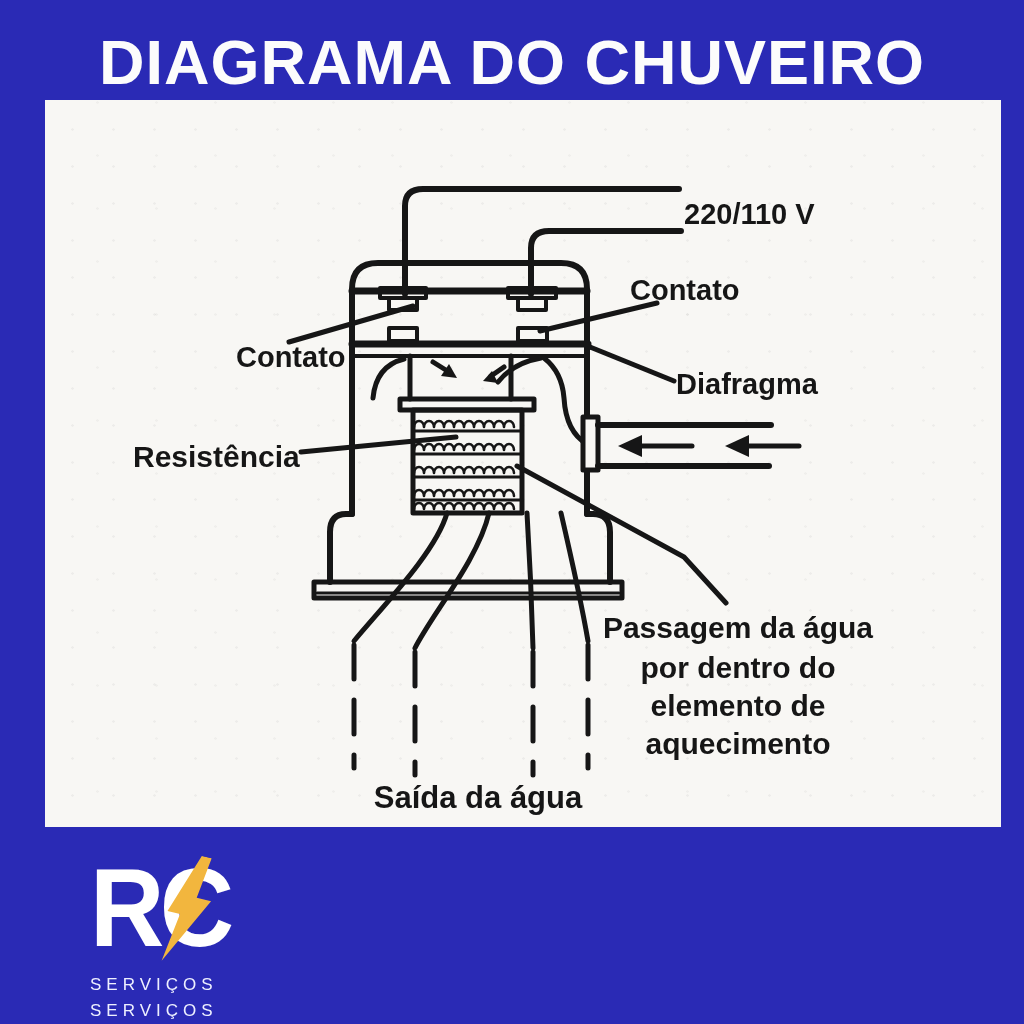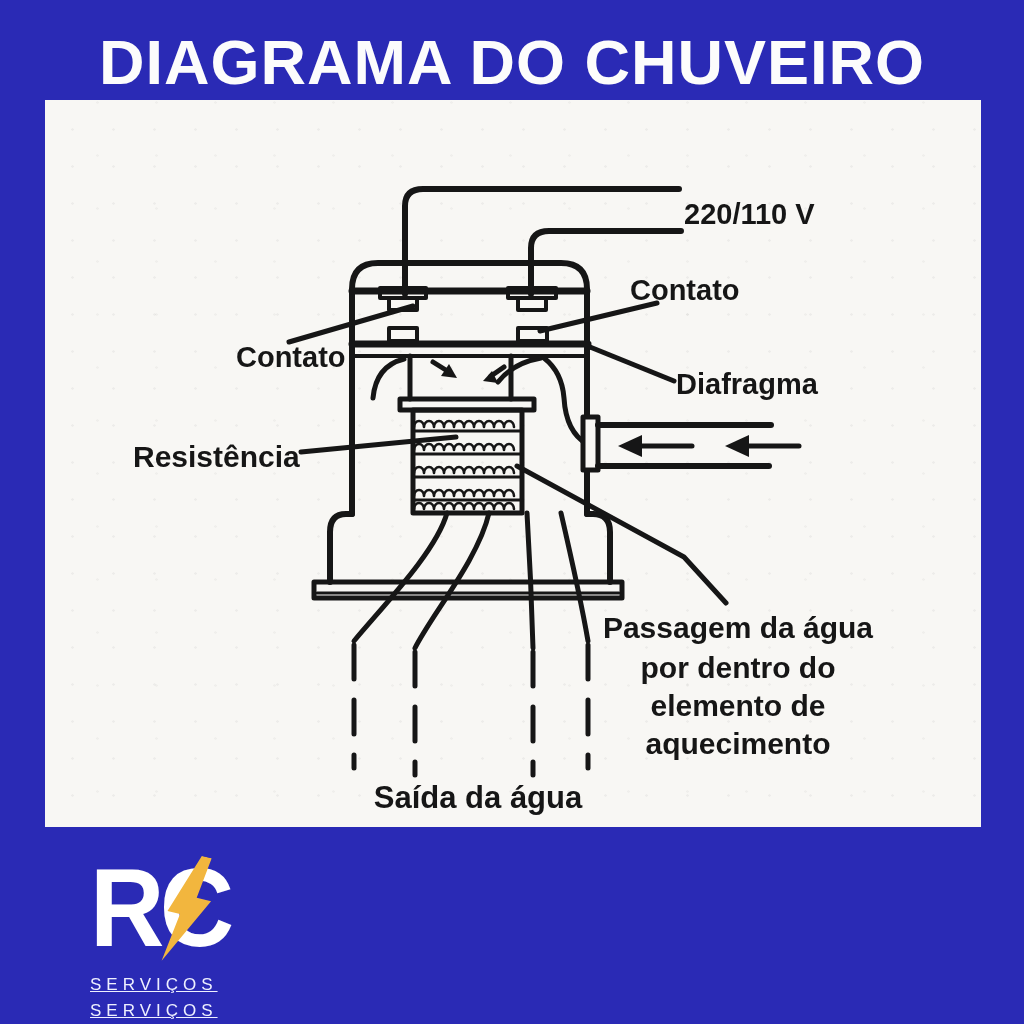--- a/index.html
+++ b/index.html
@@ -14,39 +14,40 @@
     white-space:nowrap;
   }
   .panel{
     position:absolute;left:45px;top:100px;width:936px;height:727px;
     background:#f8f7f4;
     background-image:
       radial-gradient(rgba(40,40,40,0.05) 1px, transparent 1.6px),
       radial-gradient(rgba(40,40,40,0.04) 1px, transparent 1.6px);
     background-size:41px 37px, 59px 53px;
     background-position:7px 11px, 23px 29px;
+    padding-left:20px;
   }
   .diagram{position:absolute;left:0;top:0;}
   .diagram text{
     font-family:"Liberation Sans",sans-serif;
     font-weight:700;fill:#161616;stroke:none;
   }
   .logo{position:absolute;left:90px;top:852px;color:#ffffff;}
   .logo-rc{
     position:relative;font-size:112px;font-weight:800;line-height:1.0;
     letter-spacing:-5px;transform:scaleX(0.92);transform-origin:left top;
     height:118px;
   }
   .bolt{
     position:absolute;left:84px;top:2px;width:46px;height:112px;
     transform:rotate(13deg);
   }
   .logo-sub{
     margin-top:2px;font-size:17px;font-weight:400;letter-spacing:5px;
-    color:#eef0ff;line-height:1.55;white-space:nowrap;text-decoration:underline;
+    color:#eef0ff;line-height:1.55;white-space:nowrap;
   }
 </style>
 </head>
 <body>
 
 <div class="page">
 
   <div class="title">DIAGRAMA DO CHUVEIRO</div>
 
   <div class="panel">

